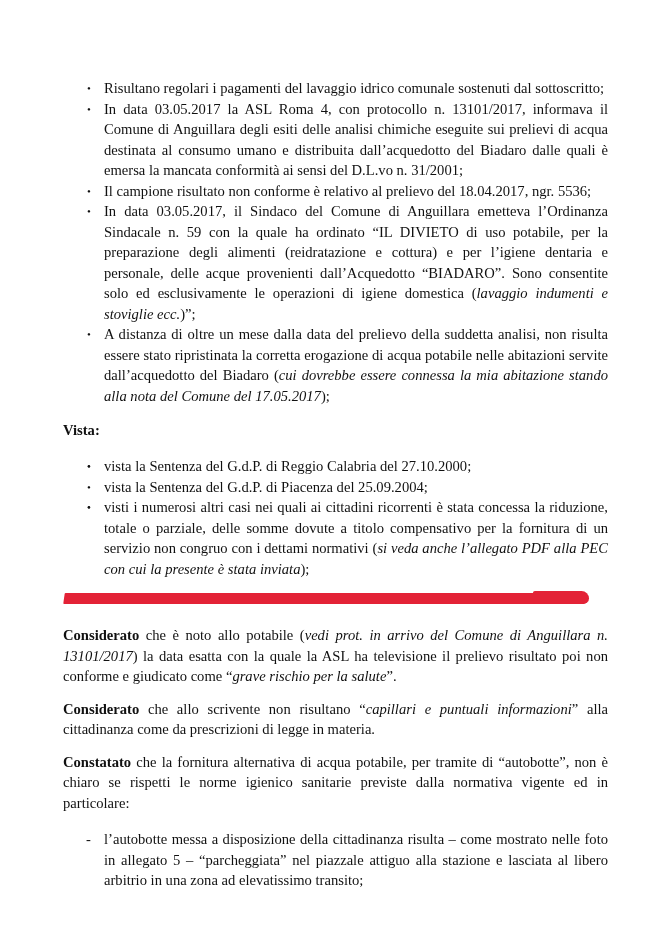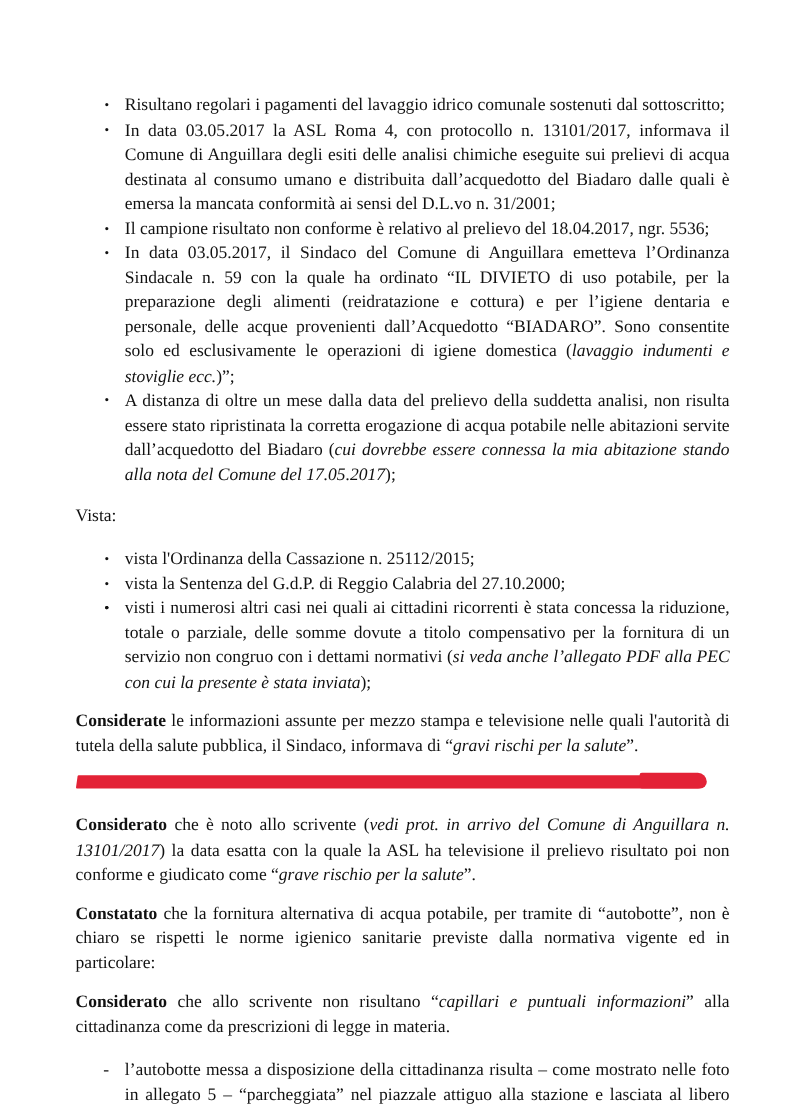--- a/index.html
+++ b/index.html
@@ -41,21 +41,21 @@
       line-height: 20.5px;
     }
     .dlist li .dash {
       position: absolute;
       left: 23px;
       top: 0;
       line-height: 20.5px;
     }
     .blist.top li { margin-bottom: 0; }
     .section-label {
-      font-weight: normal;
+      font-weight: bold;
       margin: 14px 0 16px 0;
       line-height: 20px;
     }
     .blist.vista li { line-height: 20.5px; }
     p.par {
       margin: 12px 0 0 0;
       line-height: 20.5px;
       text-align: justify;
     }
     p.par b { font-weight: bold; }
@@ -94,38 +94,35 @@
       <li><span class="bullet">•</span><span>Risultano regolari i pagamenti del lavaggio idrico comunale sostenuti dal sottoscritto;</span></li>
       <li><span class="bullet">•</span><span>In data 03.05.2017 la ASL Roma 4, con protocollo n. 13101/2017, informava il Comune di Anguillara degli esiti delle analisi chimiche eseguite sui prelievi di acqua destinata al consumo umano e distribuita dall’acquedotto del Biadaro dalle quali è emersa la mancata conformità ai sensi del D.L.vo n. 31/2001;</span></li>
       <li><span class="bullet">•</span><span>Il campione risultato non conforme è relativo al prelievo del 18.04.2017, ngr. 5536;</span></li>
       <li><span class="bullet">•</span><span>In data 03.05.2017, il Sindaco del Comune di Anguillara emetteva l’Ordinanza Sindacale n. 59 con la quale ha ordinato “IL DIVIETO di uso potabile, per la preparazione degli alimenti (reidratazione e cottura) e per l’igiene dentaria e personale, delle acque provenienti dall’Acquedotto “BIADARO”. Sono consentite solo ed esclusivamente le operazioni di igiene domestica (</span><i>lavaggio indumenti e stoviglie ecc.</i><span>)”;</span></li>
       <li><span class="bullet">•</span><span>A distanza di oltre un mese dalla data del prelievo della suddetta analisi, non risulta essere stato ripristinata la corretta erogazione di acqua potabile nelle abitazioni servite dall’acquedotto del Biadaro (</span><i>cui dovrebbe essere connessa la mia abitazione stando alla nota del Comune del 17.05.2017</i><span>);</span></li>
     </ul>
 
   <div class="section-label">Vista:</div>
 
   <ul class="blist vista">
-      <li><span class="bullet">•</span><span>vista l'Ordinanza della Cassazione n. 25112/2015;</span></li>
+      <li><span class="bullet">•</span></li>
       <li><span class="bullet">•</span><span>vista la Sentenza del G.d.P. di Reggio Calabria del 27.10.2000;</span></li>
-      <li><span class="bullet">•</span></li>
+      <li><span class="bullet">•</span><span>vista la Sentenza del G.d.P. di Piacenza del 25.09.2004;</span></li>
       <li><span class="bullet">•</span></li>
       <li><span class="bullet">•</span><span>visti i numerosi altri casi nei quali ai cittadini ricorrenti è stata concessa la riduzione, totale o parziale, delle somme dovute a titolo compensativo per la fornitura di un servizio non congruo con i dettami normativi (</span><i>si veda anche l’allegato PDF alla PEC con cui la presente è stata inviata</i><span>);</span></li>
     </ul>
 
-  <div>
-      <p class="par"><b>Considerate</b><span> le informazioni assunte per mezzo stampa e televisione nelle quali l'autorità di tutela della salute pubblica, il Sindaco, informava di “</span><i>gravi rischi per la salute</i><span>”.</span></p>
-    </div>
 
   <div class="redaction-row">
     <div class="redaction-bar" style="background: rgb(227, 34, 54);"></div>
     <div class="redaction-tail" style="background: rgb(227, 34, 54);"></div>
   </div>
 
   <div>
-      <p class="par"><b>Considerato</b><span> che è noto allo scrivente (</span><i>vedi prot. in arrivo del Comune di Anguillara n. 13101/2017</i><span>) la data esatta con la quale la ASL ha televisione il prelievo risultato poi non conforme e giudicato come “</span><i>grave rischio per la salute</i><span>”.</span></p>
+      <p class="par"><b>Considerato</b><span> che è noto allo potabile (</span><i>vedi prot. in arrivo del Comune di Anguillara n. 13101/2017</i><span>) la data esatta con la quale la ASL ha televisione il prelievo risultato poi non conforme e giudicato come “</span><i>grave rischio per la salute</i><span>”.</span></p>
+      <p class="par"><b>Considerato</b><span> che allo scrivente non risultano “</span><i>capillari e puntuali informazioni</i><span>” alla cittadinanza come da prescrizioni di legge in materia.</span></p>
       <p class="par"><b>Constatato</b><span> che la fornitura alternativa di acqua potabile, per tramite di “autobotte”, non è chiaro se rispetti le norme igienico sanitarie previste dalla normativa vigente ed in particolare:</span></p>
-      <p class="par"><b>Considerato</b><span> che allo scrivente non risultano “</span><i>capillari e puntuali informazioni</i><span>” alla cittadinanza come da prescrizioni di legge in materia.</span></p>
     </div>
 
   <ul class="dlist">
       <li><span class="dash">-</span><span>l’autobotte messa a disposizione della cittadinanza risulta – come mostrato nelle foto in allegato 5 – “parcheggiata” nel piazzale attiguo alla stazione e lasciata al libero arbitrio in una zona ad elevatissimo transito;</span></li>
     </ul>
 </div>
 
 </body></html>

